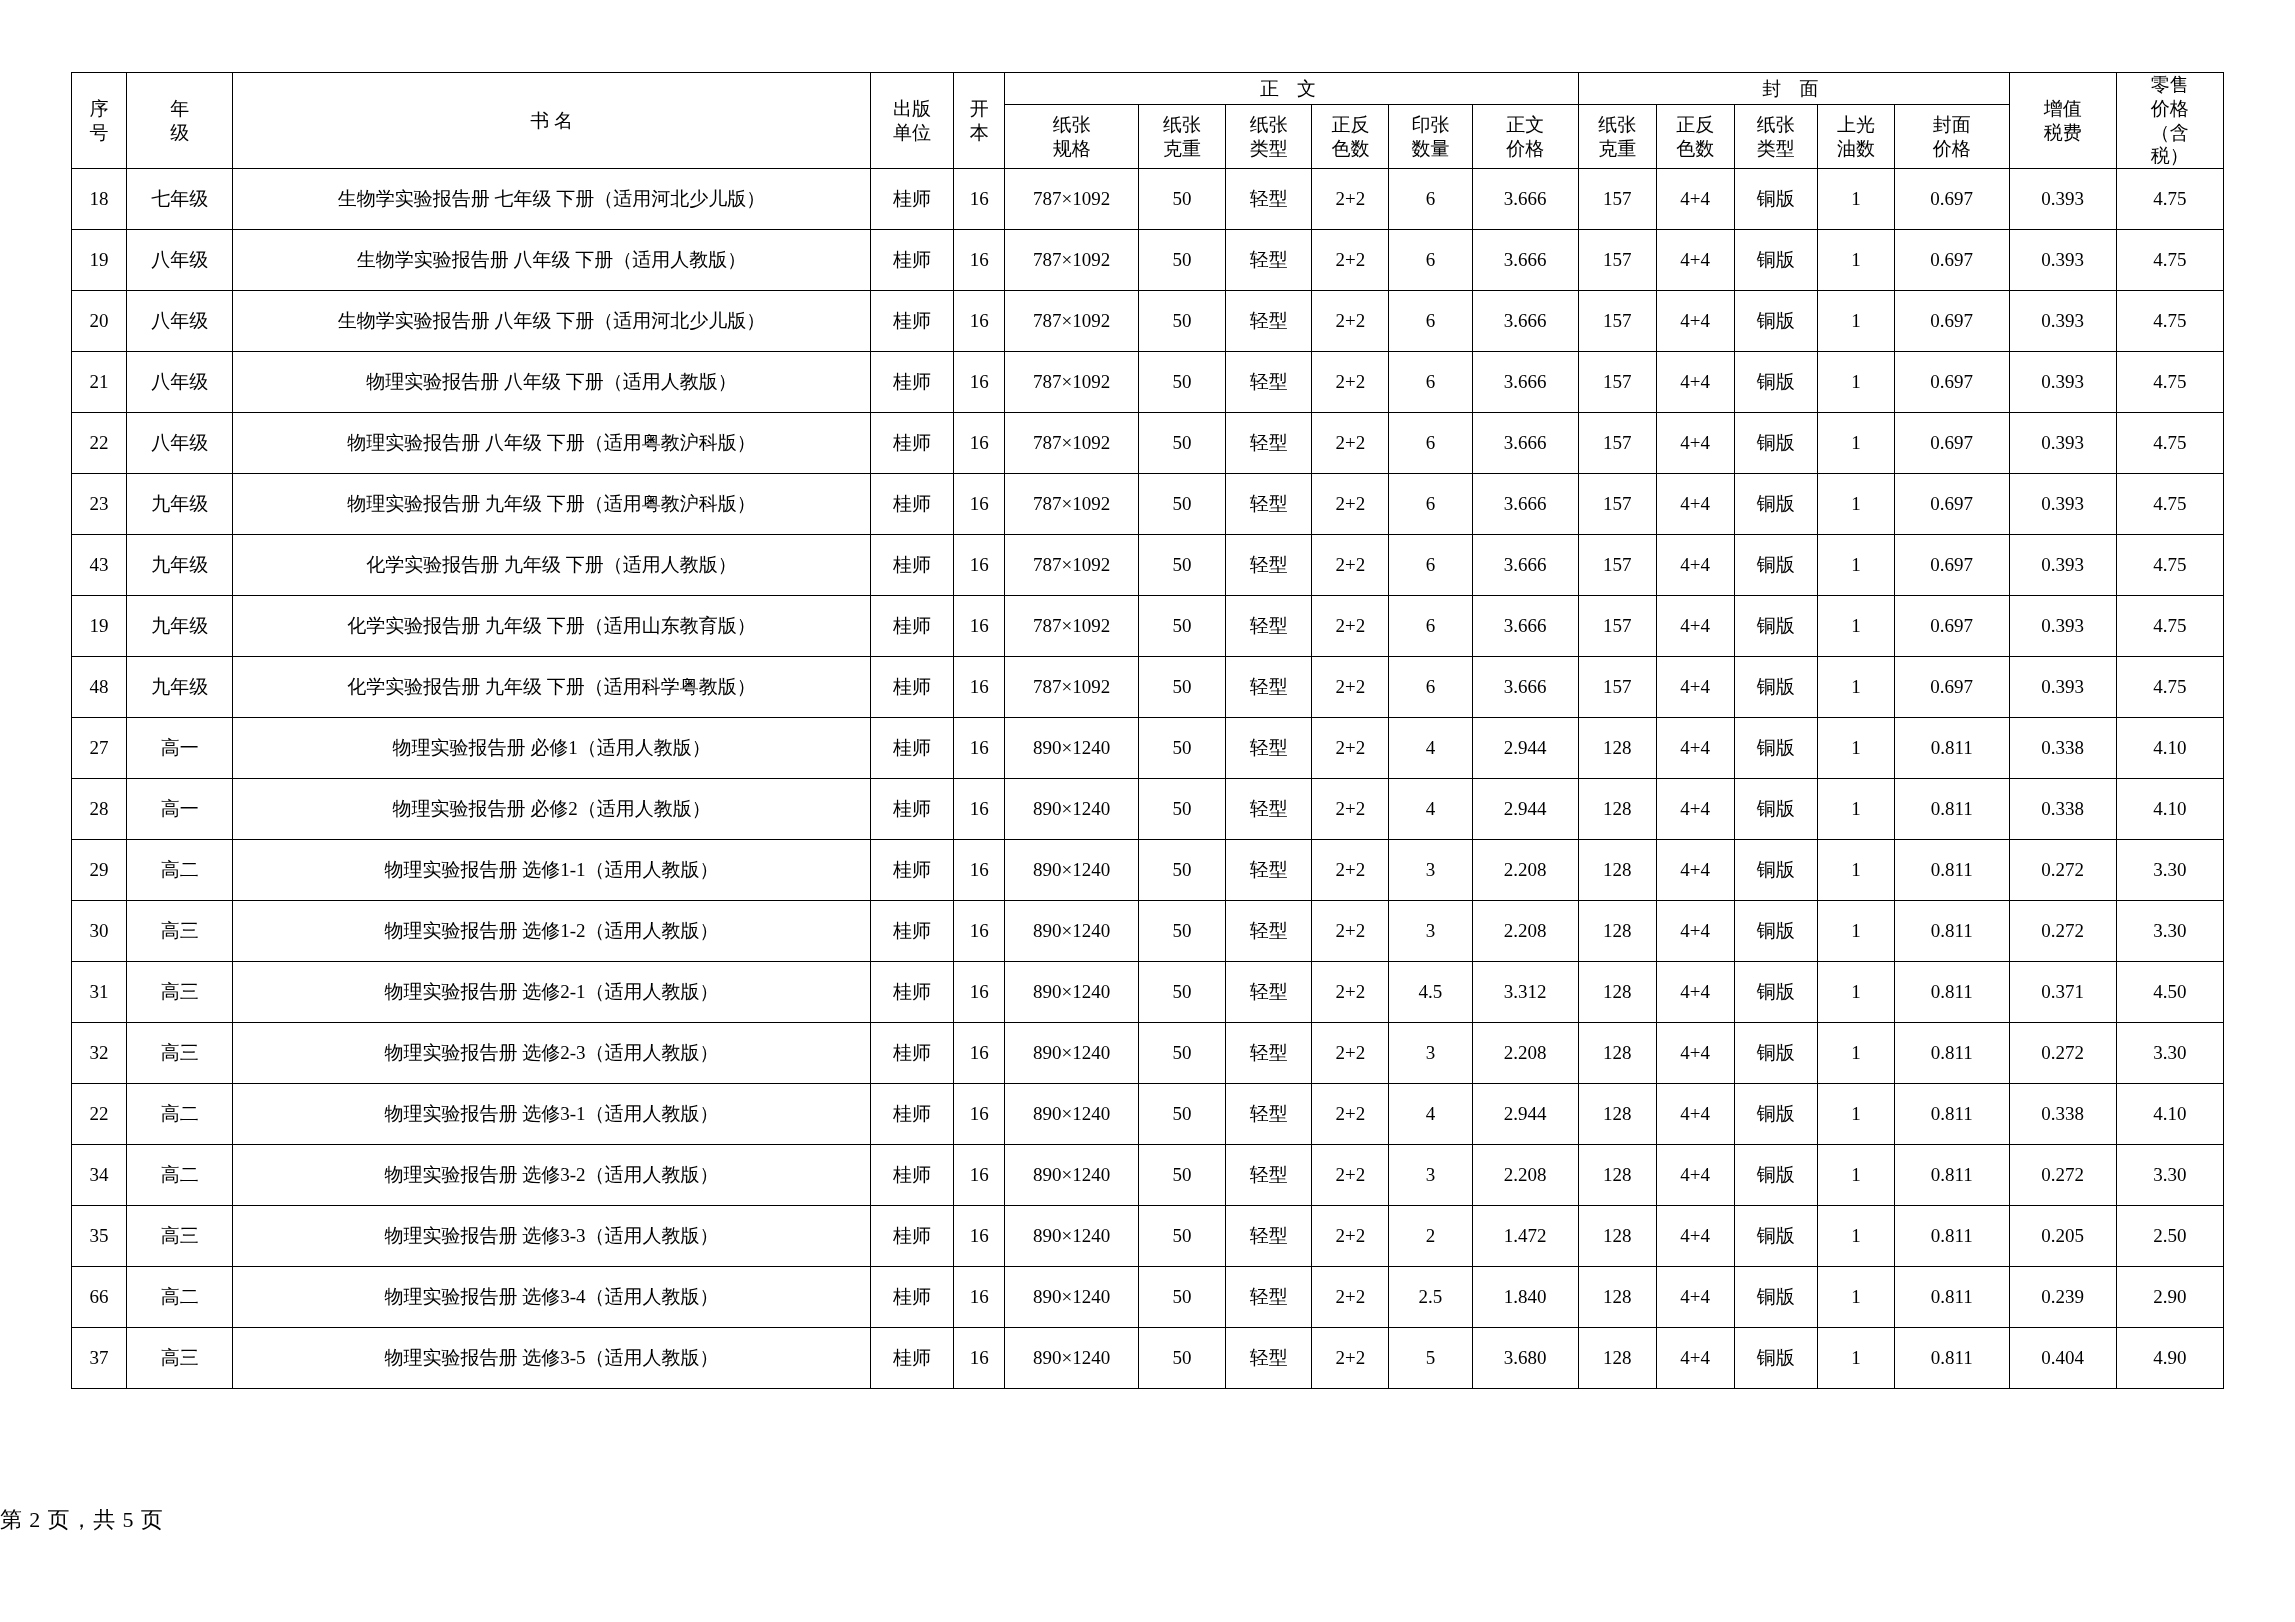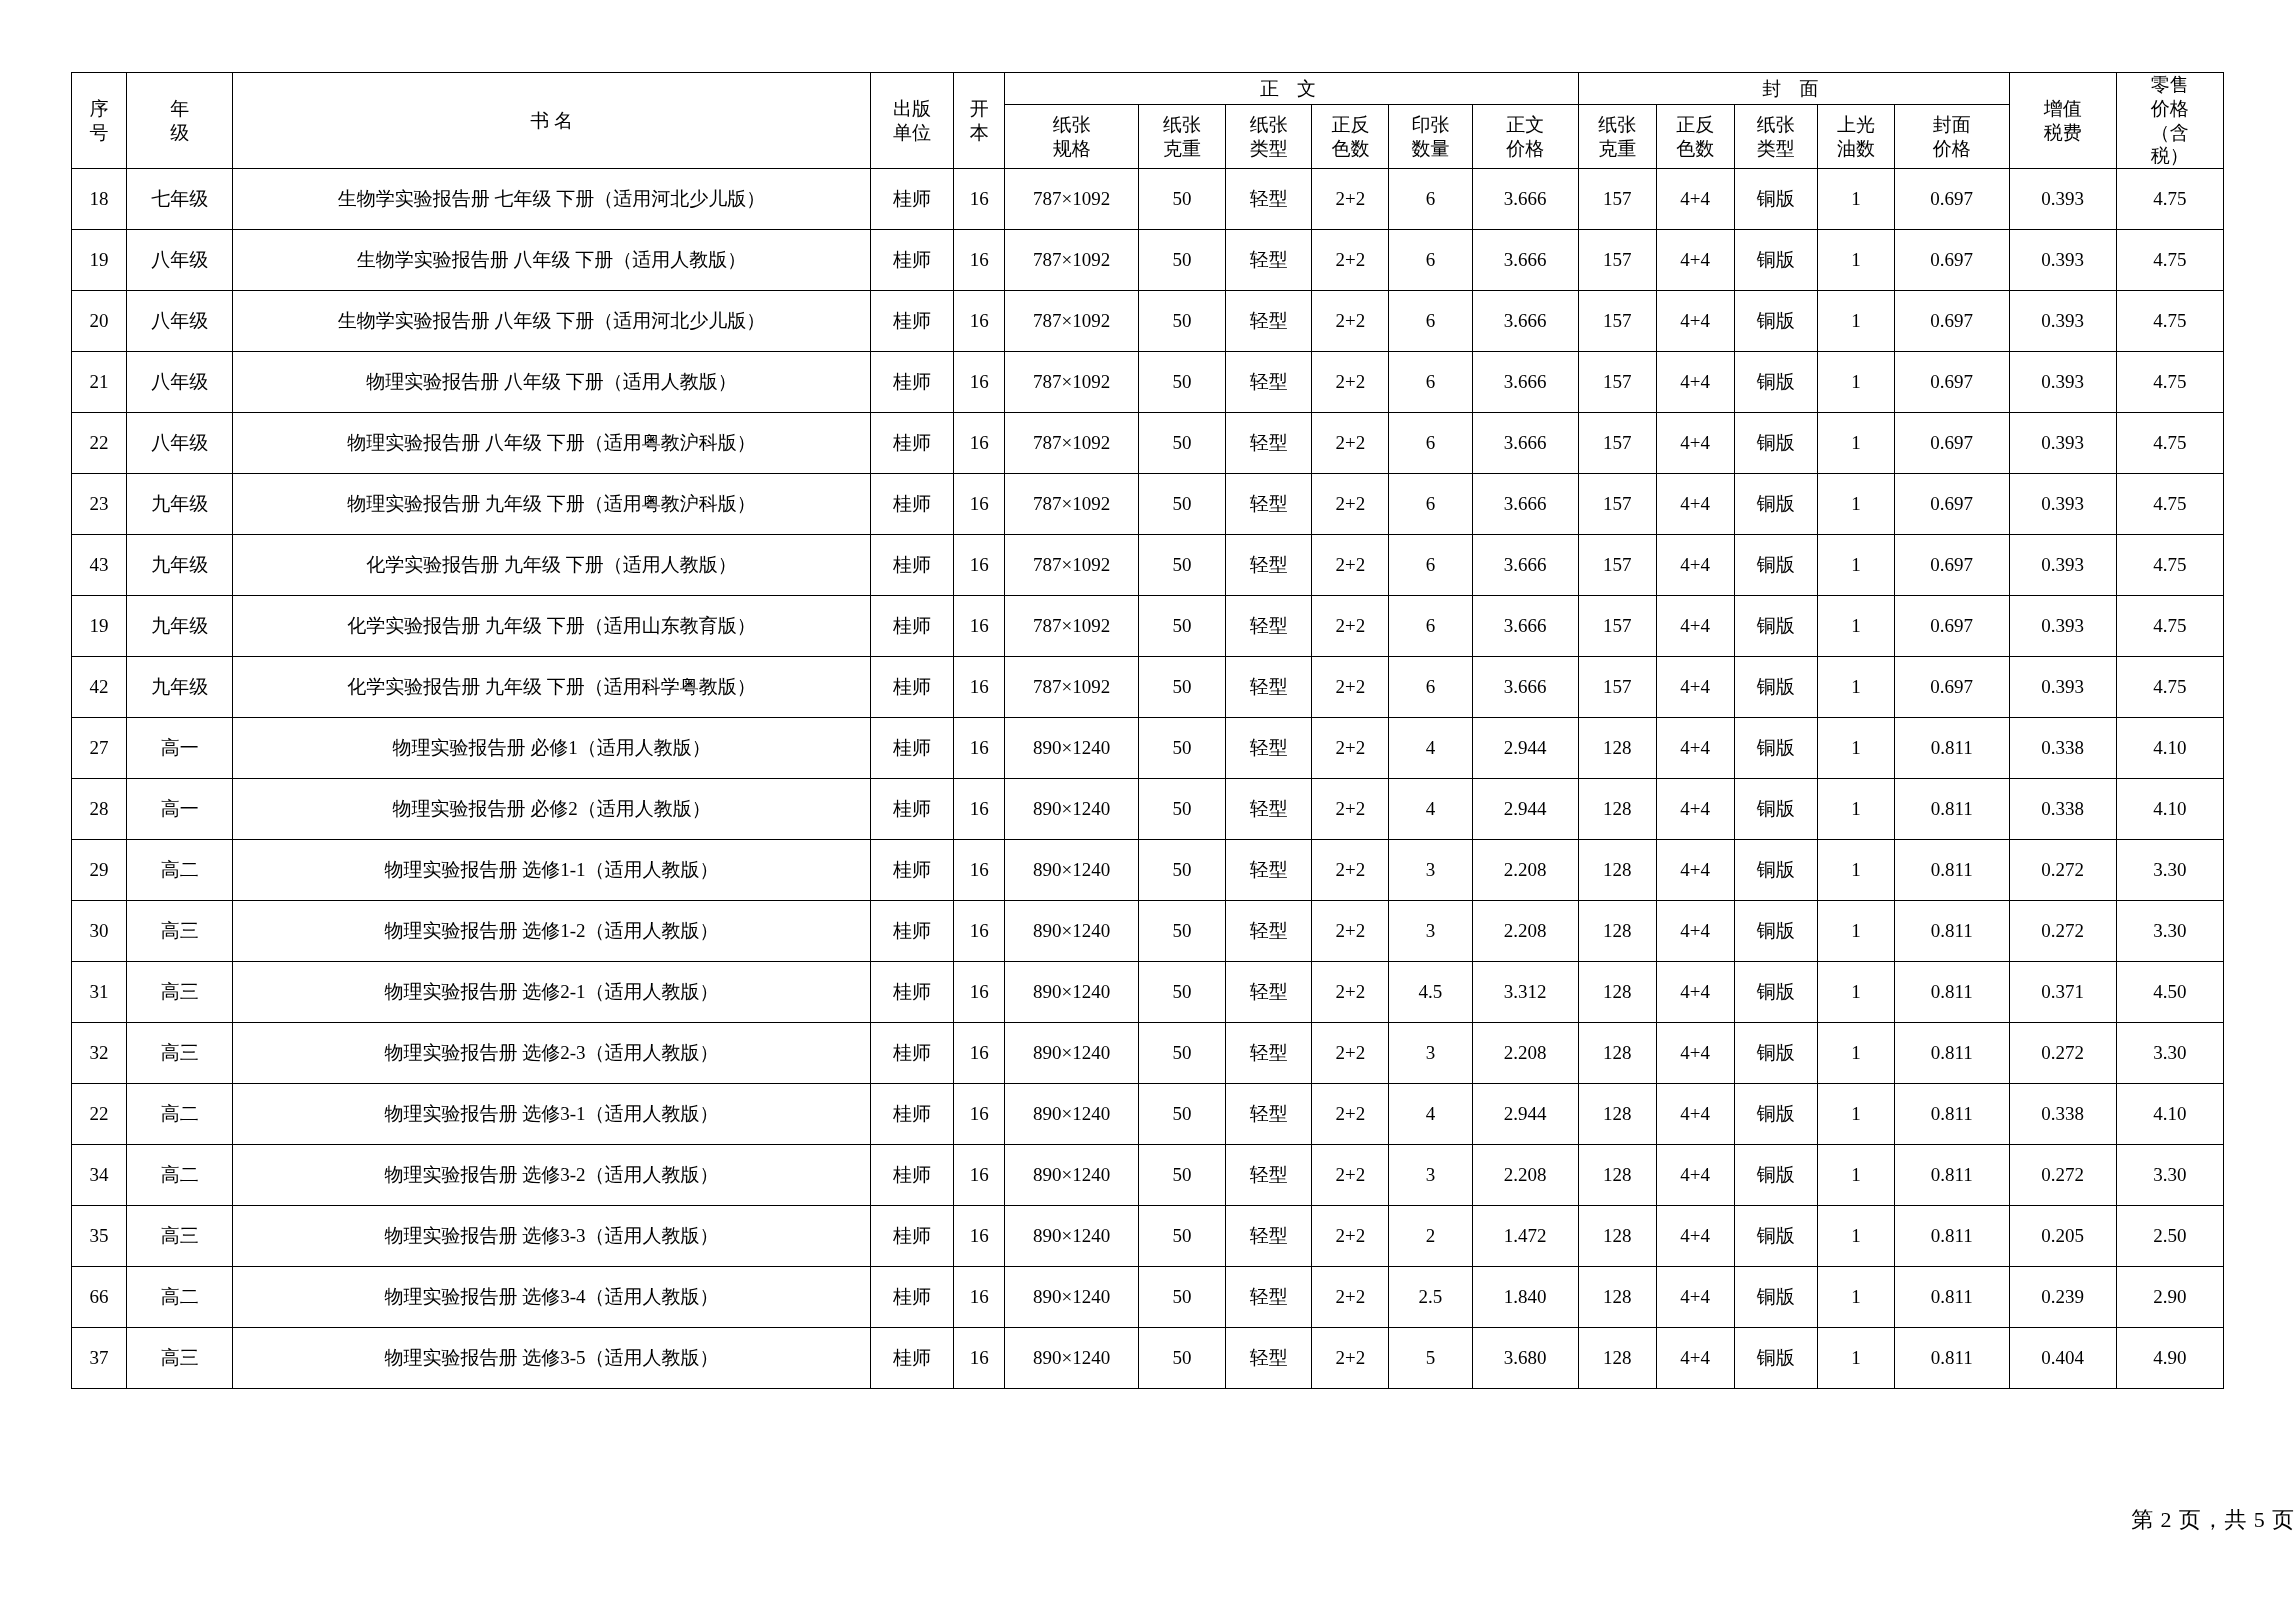--- a/index.html
+++ b/index.html
@@ -81,21 +81,21 @@
     line-height: 1.18;
   }
   .retail-head {
     font-size: 18.3px;
     line-height: 1.1;
   }
   .footer {
     position: absolute;
     width: 100%;
     top: 1505px;
-    text-align: right;
+    text-align: left;
     font-size: 22px;
     letter-spacing: 0.04em;
   }
 </style>
 </head>
 <body>
 
 <div class="page">
 
   <div class="table-wrap">
@@ -354,21 +354,21 @@
             <td class="row-td ">3.666</td>
             <td class="row-td ">157</td>
             <td class="row-td ">4+4</td>
             <td class="row-td ">铜版</td>
             <td class="row-td ">1</td>
             <td class="row-td ">0.697</td>
             <td class="row-td ">0.393</td>
             <td class="row-td ">4.75</td>
           </tr>
           <tr>
-            <td class="row-td ">42</td>
+            <td class="row-td ">48</td>
             <td class="row-td ">九年级</td>
             <td class="row-td c-name">化学实验报告册 九年级 下册（适用科学粤教版）</td>
             <td class="row-td ">桂师</td>
             <td class="row-td ">16</td>
             <td class="row-td c-spec">787×1092</td>
             <td class="row-td ">50</td>
             <td class="row-td ">轻型</td>
             <td class="row-td ">2+2</td>
             <td class="row-td ">6</td>
             <td class="row-td ">3.666</td>

